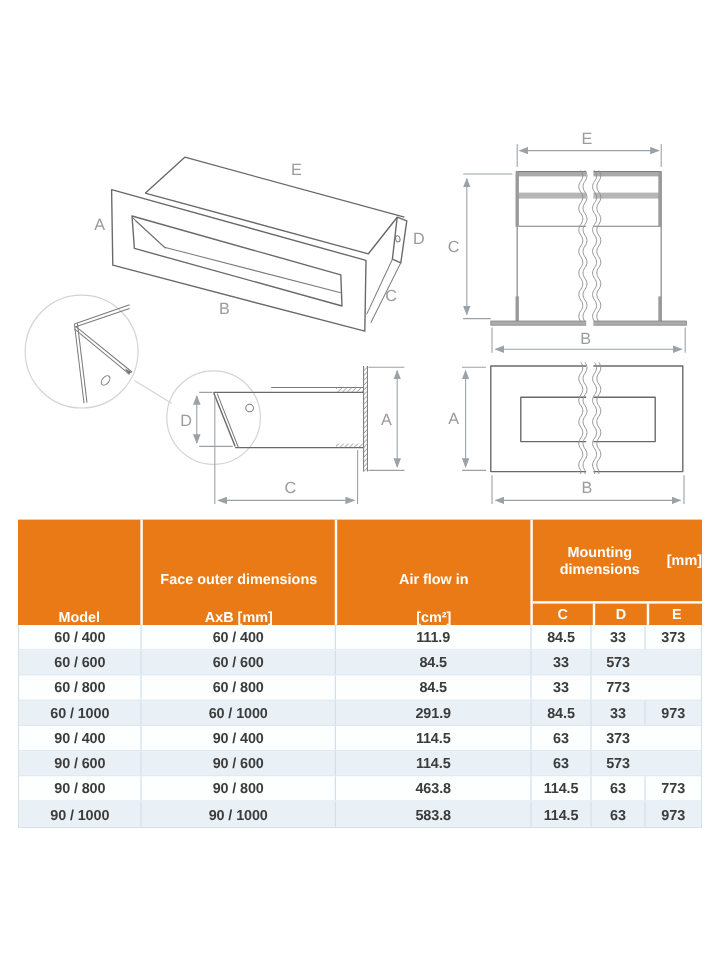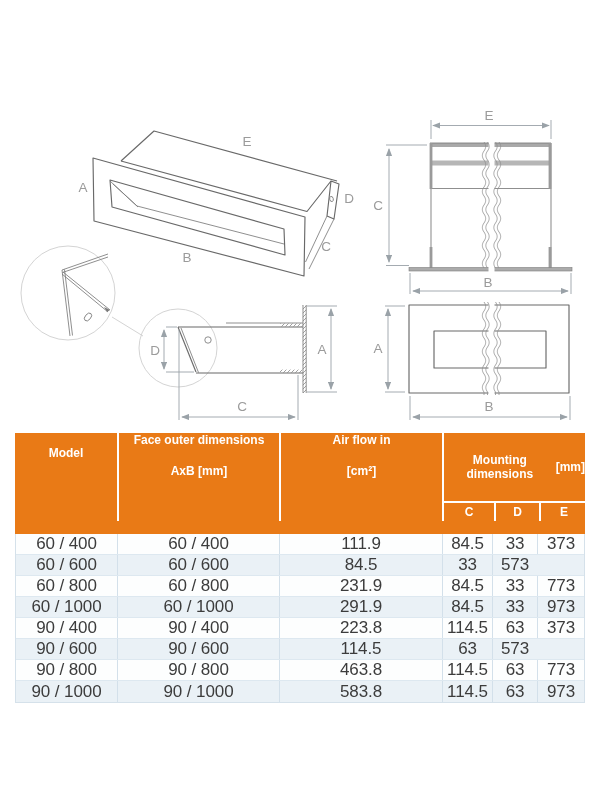--- a/index.html
+++ b/index.html
@@ -9,36 +9,36 @@
   .lbl{fill:#9b9b9b;font-family:"Liberation Sans",sans-serif;font-size:13.5px;}
   .ol{stroke:#696969;stroke-width:1.15;fill:none;stroke-linejoin:round;}
   .ol2{stroke:#7b7b7b;stroke-width:0.85;fill:none;}
   .dim{stroke:#9aa2a8;stroke-width:0.9;fill:none;}
   .wavy{stroke:#8f8f8f;stroke-width:0.8;fill:none;}
   .faint{stroke:#d4d4d4;stroke-width:1;fill:none;}
 
   
   .tbl{position:absolute;left:15px;top:433px;width:570px;}
   .thead{display:grid;grid-template-columns:102px 162px 163px 143px;color:#fff;}
-  .hcell{display:flex;flex-direction:column;align-items:center;justify-content:flex-start;
+  .hcell{display:flex;flex-direction:column;align-items:center;justify-content:flex-end;
          row-gap:17px;height:88px;font-size:12px;font-weight:700;text-align:center;
          border-left:2px solid #fff;box-sizing:border-box;}
-  .hcell:first-child{border-left:none;margin-top:13px;}
+  .hcell:first-child{border-left:none;}
   .mount{padding:0;row-gap:0;justify-content:flex-start;}
   .mtop{flex:0 0 68px;display:flex;flex-direction:row;align-items:center;justify-content:center;row-gap:14px;width:100%;}
   .msub{flex:0 0 20px;display:grid;grid-template-columns:50px 45px 48px;width:100%;
         border-top:2px solid #fff;box-sizing:border-box;}
   .msub span{display:flex;align-items:center;justify-content:center;border-left:2px solid #fff;box-sizing:border-box;}
   .msub span:first-child{border-left:none;}
   .tbody{border:1px solid #d5e1ea;border-top:none;box-sizing:border-box;}
   .trow{display:grid;grid-template-columns:101px 162px 163px 50px 45px 47px;height:21px;
         background:#fdfefe;border-bottom:1px solid #dde8f0;box-sizing:border-box;}
   .trow:last-child{border-bottom:none;text-align:center;}
   .trow.alt{background:#eaf1f6;}
-  .tcell{display:flex;align-items:center;justify-content:center;font-size:17px;font-weight:400;
+  .tcell{display:flex;align-items:center;justify-content:center;font-size:12px;font-weight:700;
          color:#3c3c3c;letter-spacing:-0.1px;border-left:1px solid #d3e0ea;box-sizing:border-box;}
   .tcell:first-child{border-left:none;}
 </style>
 </head>
 <body>
 
 <div class="page">
 
   <svg class="drawings" width="600" height="430" viewBox="0 0 600 430">
     <defs>
@@ -204,37 +204,35 @@
         <div class="trow alt">
           <div class="tcell">60 / 600</div>
           <div class="tcell">60 / 600</div>
           <div class="tcell">84.5</div>
           <div class="tcell">33</div>
           <div class="tcell">573</div>
         </div>
         <div class="trow">
           <div class="tcell">60 / 800</div>
           <div class="tcell">60 / 800</div>
-          <div class="tcell">231.9</div>
           <div class="tcell">84.5</div>
           <div class="tcell">33</div>
           <div class="tcell">773</div>
         </div>
         <div class="trow alt">
           <div class="tcell">60 / 1000</div>
           <div class="tcell">60 / 1000</div>
           <div class="tcell">291.9</div>
           <div class="tcell">84.5</div>
           <div class="tcell">33</div>
           <div class="tcell">973</div>
         </div>
         <div class="trow">
           <div class="tcell">90 / 400</div>
           <div class="tcell">90 / 400</div>
-          <div class="tcell">223.8</div>
           <div class="tcell">114.5</div>
           <div class="tcell">63</div>
           <div class="tcell">373</div>
         </div>
         <div class="trow alt">
           <div class="tcell">90 / 600</div>
           <div class="tcell">90 / 600</div>
           <div class="tcell">114.5</div>
           <div class="tcell">63</div>
           <div class="tcell">573</div>

